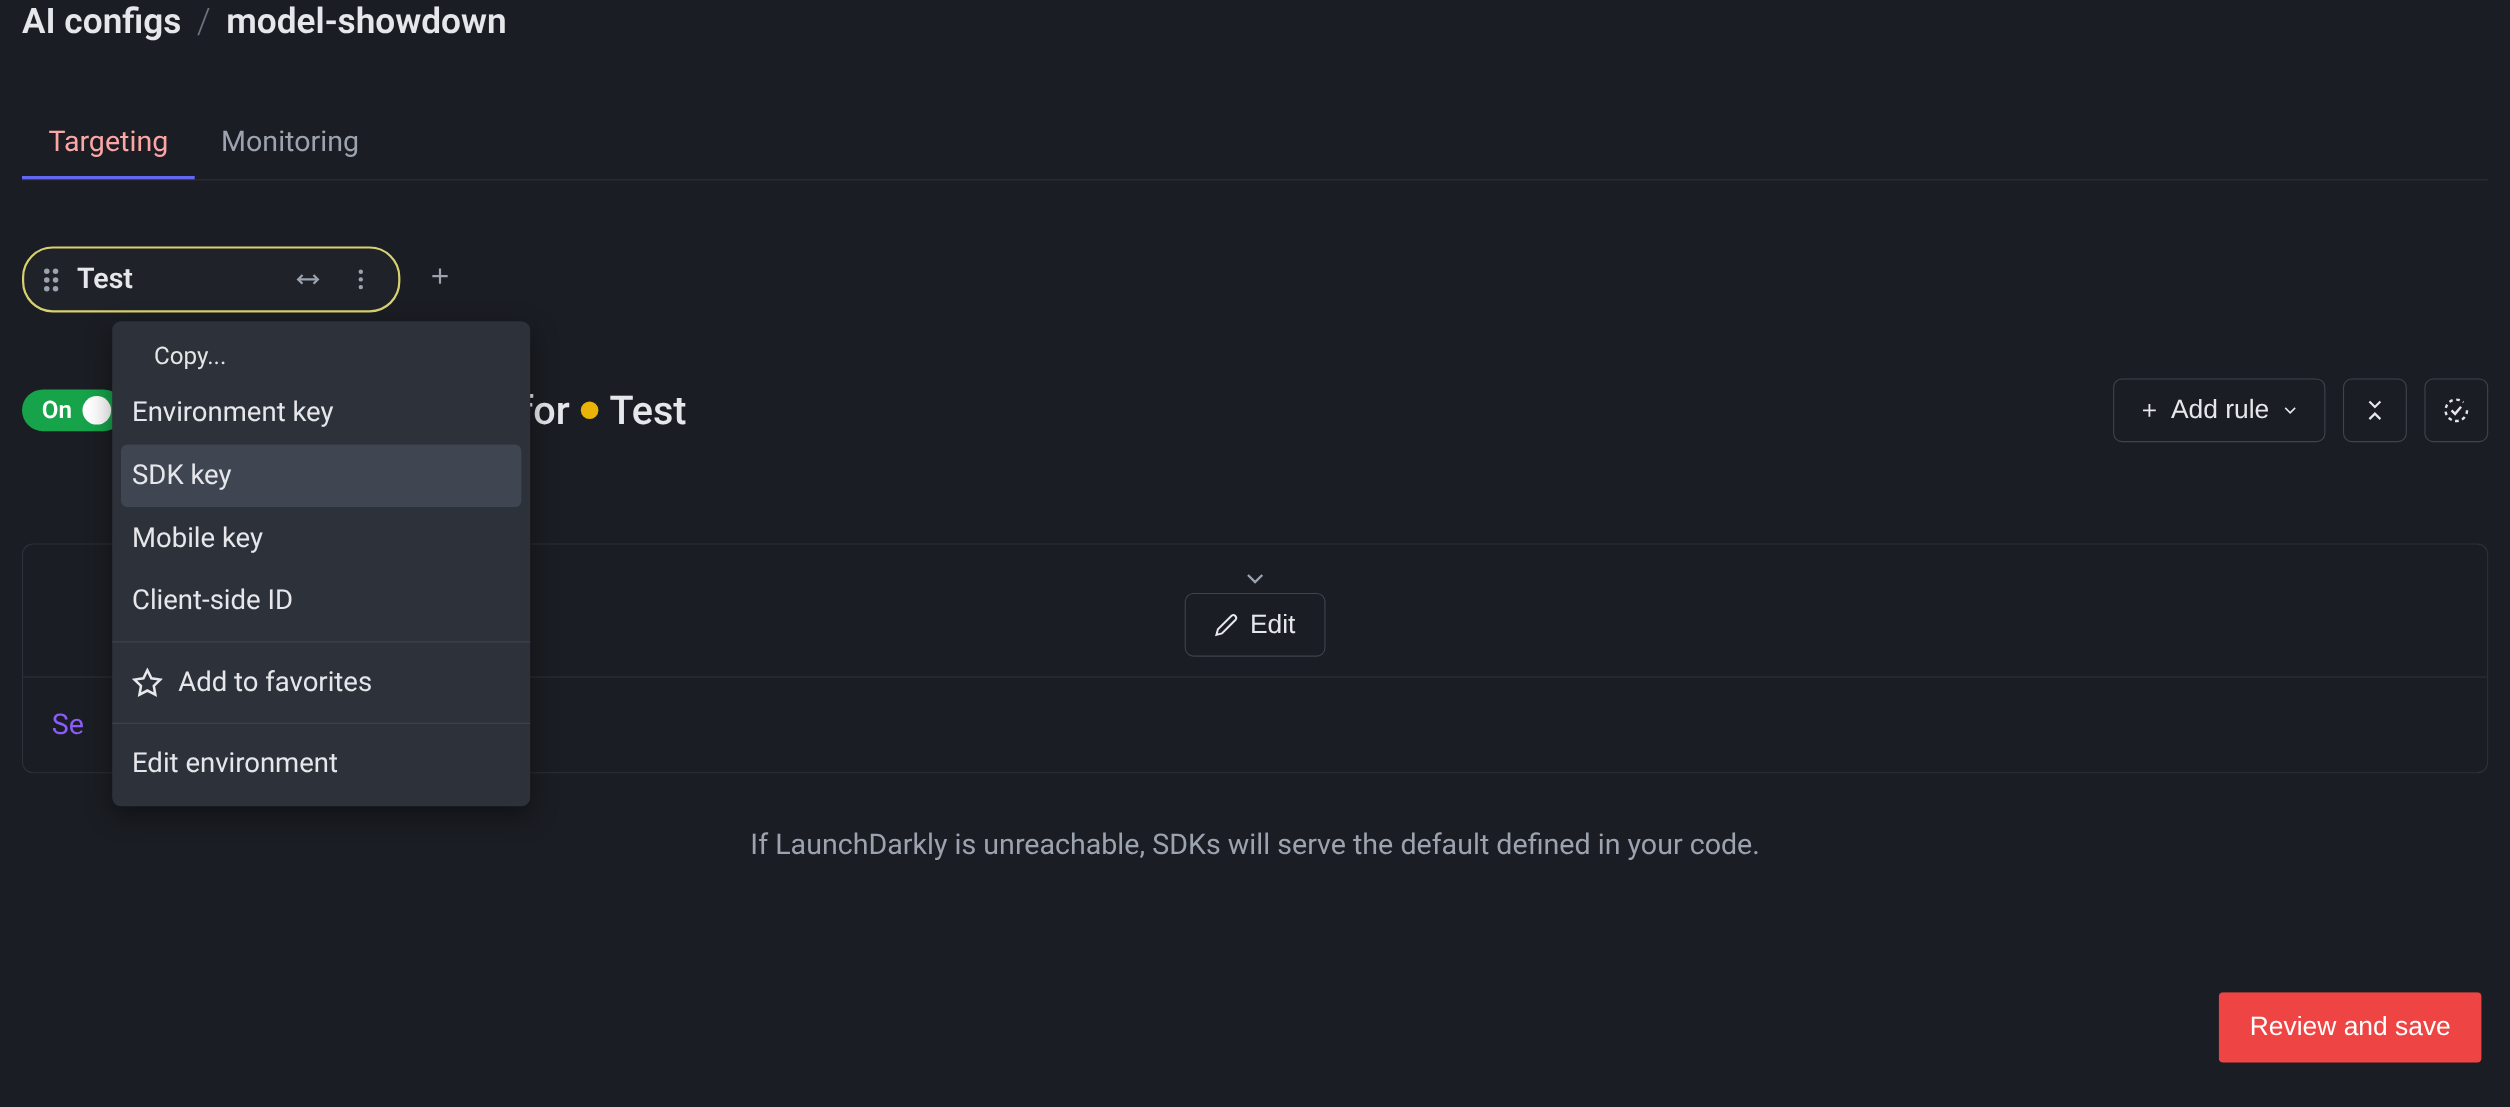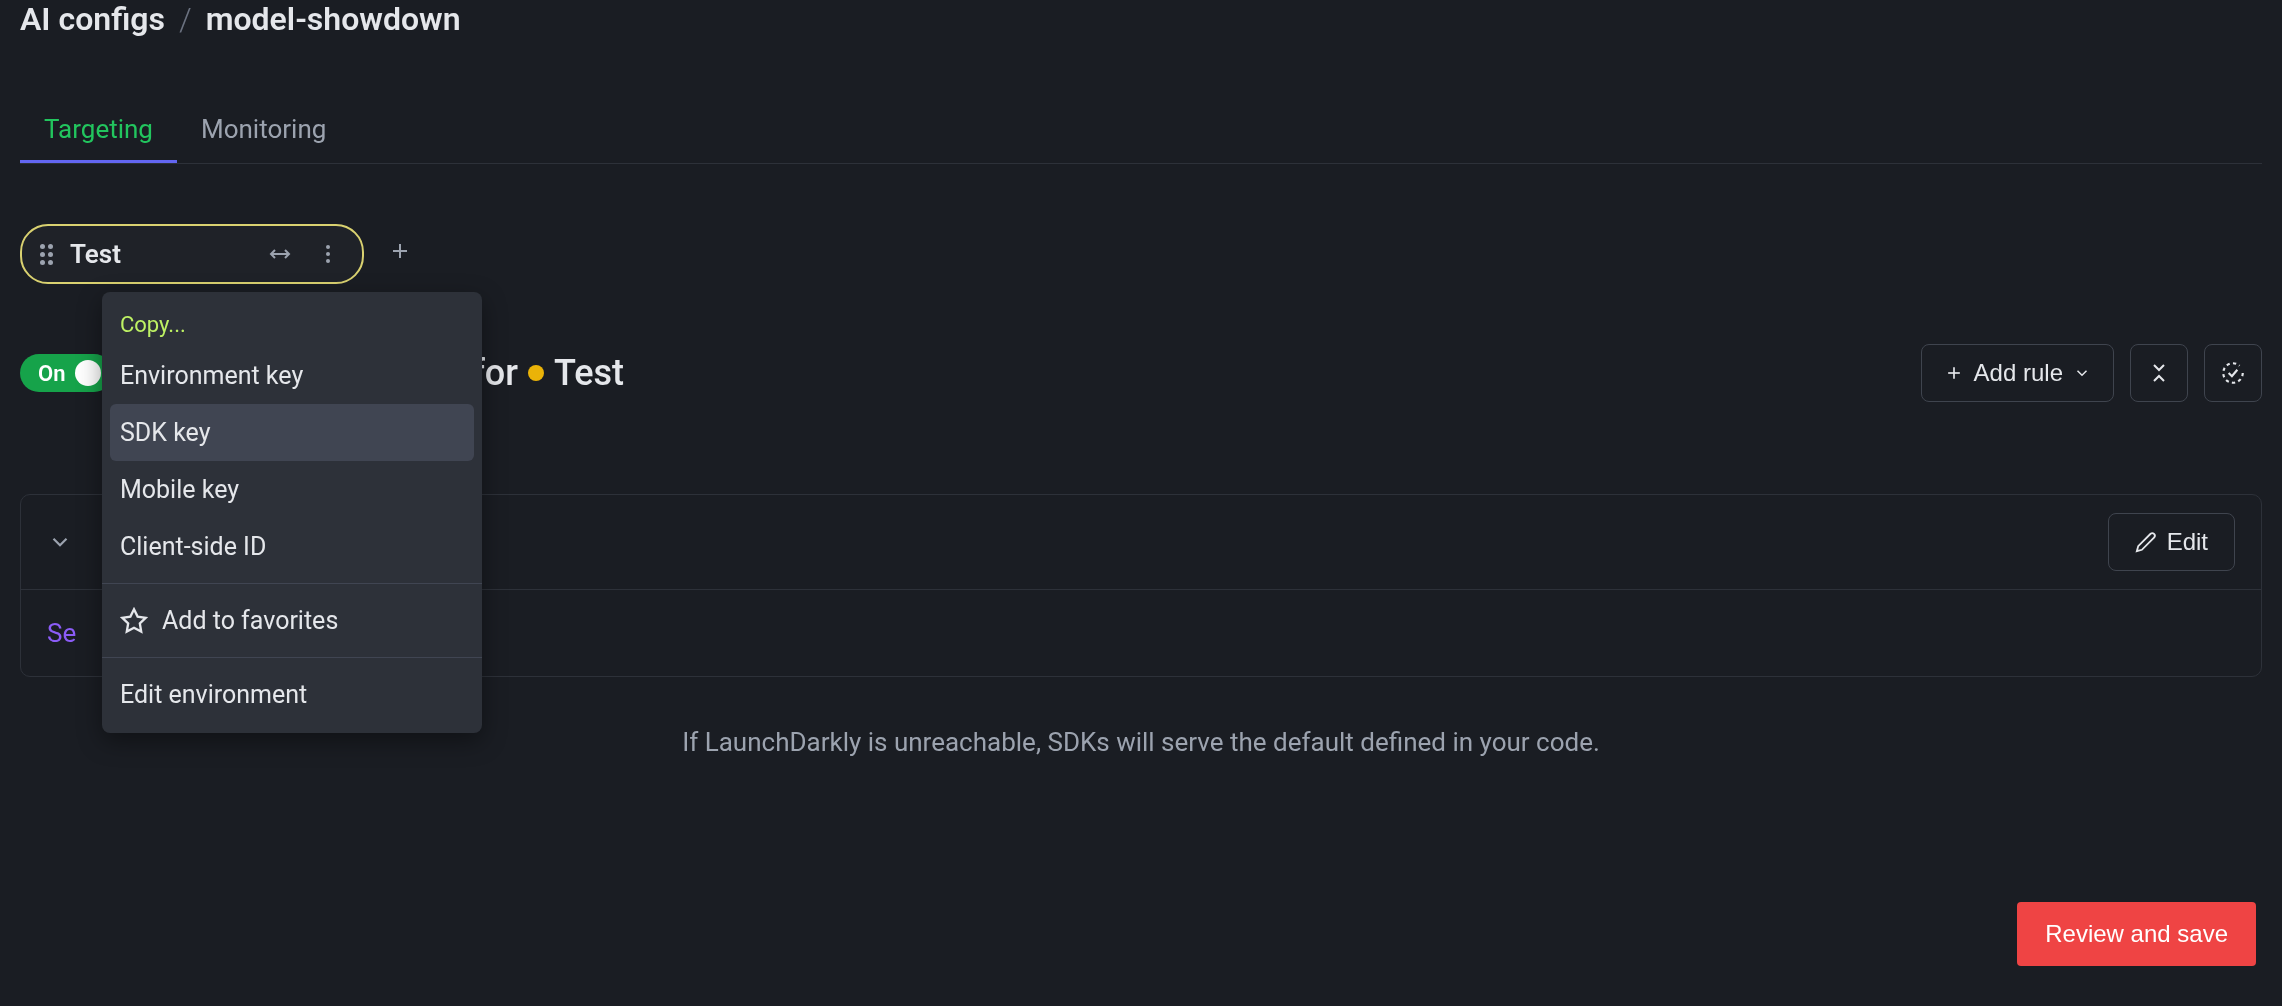--- a/index.html
+++ b/index.html
@@ -37,21 +37,21 @@
       border-bottom: 1px solid #2d3139;
     }
     .tab {
       padding: 16px 24px;
       font-size: 26px;
       color: #9ca3af;
       cursor: pointer;
       border-bottom: 3px solid transparent;
     }
     .tab.active {
-      color: #22c55e;
+      color: #fca5a5;
       border-bottom-color: #6366f1;
     }
     
     
     .env-row {
       display: flex;
       align-items: center;
       gap: 16px;
       margin-top: 60px;
       position: relative;
@@ -119,22 +119,23 @@
       left: 82px;
       width: 380px;
       background-color: #2d3139;
       border-radius: 8px;
       padding: 10px 0;
       z-index: 100;
       box-shadow: 0 8px 24px rgba(0,0,0,0.4);
     }
     .dropdown-section-label {
       font-size: 22px;
-      color: #bef264;
+      color: #e5e5e5;
       padding: 10px 18px;
+      margin-left: 20px;
     }
     .dropdown-item {
       padding: 14px 18px;
       font-size: 25px;
       color: #e5e7eb;
       cursor: pointer;
       display: flex;
       align-items: center;
       gap: 14px;
     }
@@ -246,20 +247,21 @@
       border: 1px solid #2d3139;
       border-radius: 10px;
       margin-bottom: 40px;
     }
     .rule-header {
       display: flex;
       align-items: center;
       justify-content: space-between;
       padding: 18px 26px;
       border-bottom: 1px solid #2d3139;
+      flex-direction: column;
     }
     .rule-header-left {
       display: flex;
       align-items: center;
       gap: 18px;
     }
     .chevron {
       color: #9ca3af;
     }
     .edit-btn {

